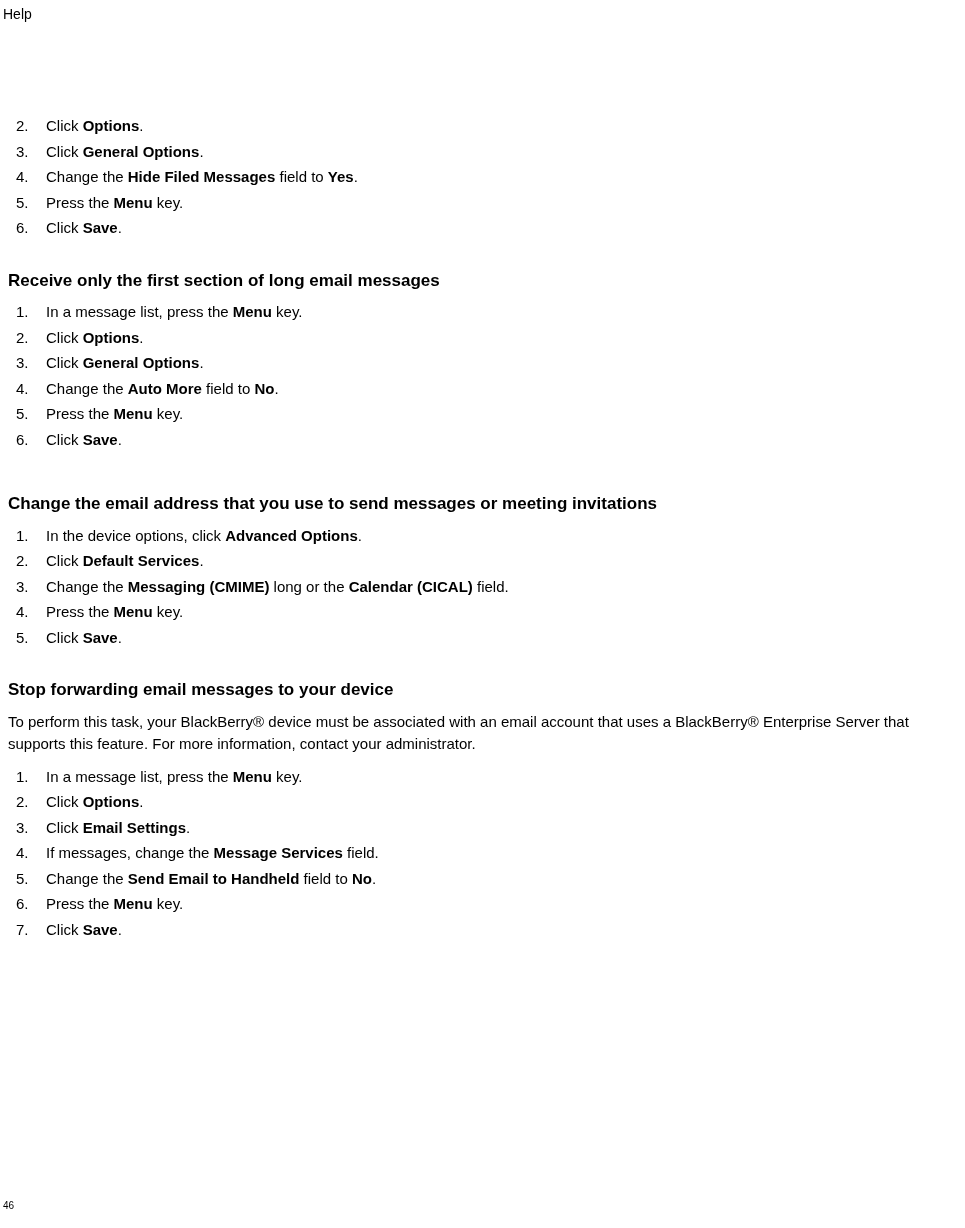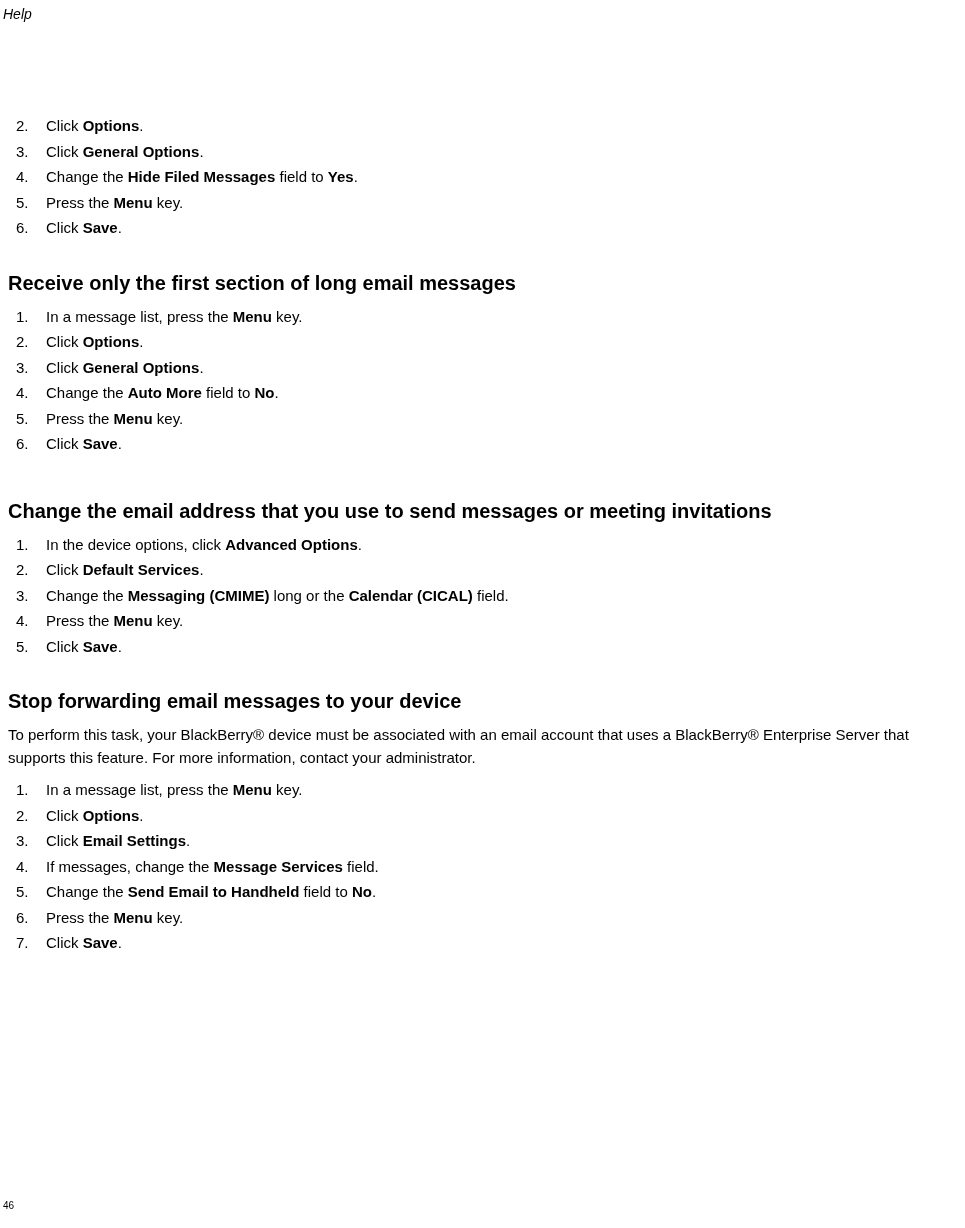--- a/index.html
+++ b/index.html
@@ -15,42 +15,41 @@
       background: #fff;
       width: 965px;
       min-height: 1228px;
       position: relative;
     }
     .header-label {
       position: absolute;
       top: 4px;
       left: 3px;
       font-size: 14px;
-      font-style: italic;
     }
     .content {
       padding: 115px 8px 0 8px;
     }
     .list {
       margin-left: 8px;
     }
     .list-row {
       display: flex;
       margin-bottom: 3px;
     }
     .list-num {
       width: 30px;
       flex-shrink: 0;
     }
     .list-text {
       flex: 1;
     }
     .section-heading {
       font-weight: bold;
-      font-size: 20px;
+      font-size: 17px;
       margin-top: 28px;
       margin-bottom: 8px;
     }
     .para {
       margin-top: 12px;
       margin-bottom: 0;
     }
     .para2 {
       margin-top: 8px;
       margin-bottom: 10px;

